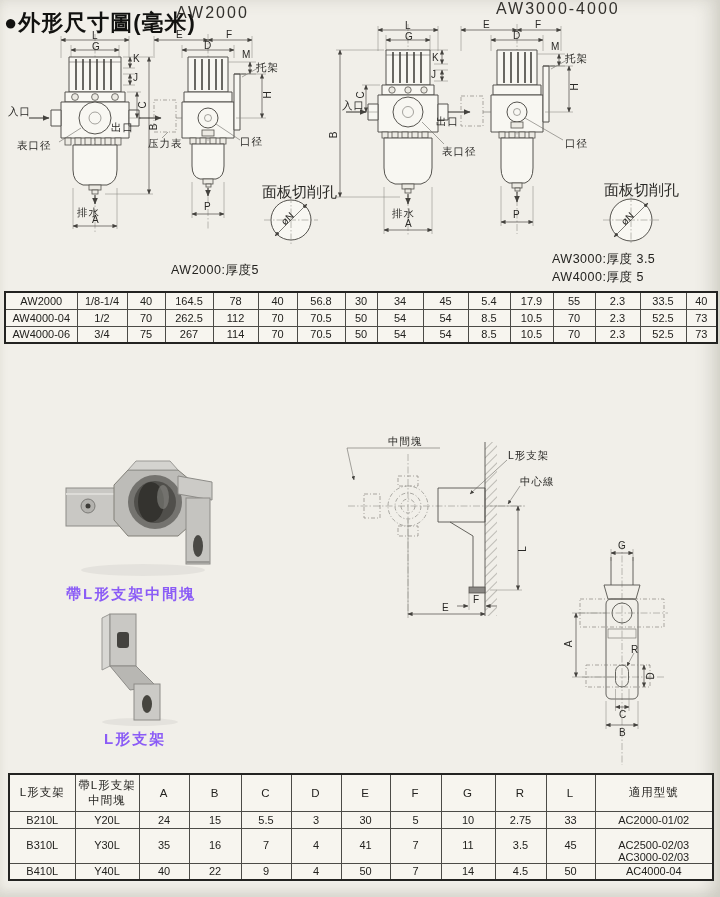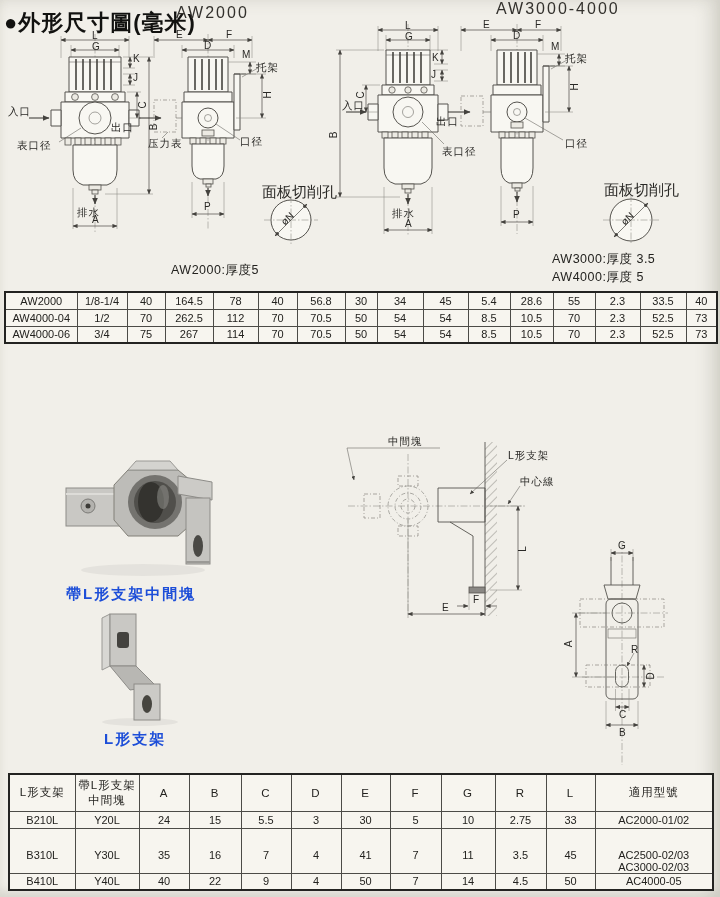--- a/index.html
+++ b/index.html
@@ -8,21 +8,21 @@
         box-shadow:inset -10px 0 16px rgba(90,85,70,.16), inset 0 -6px 10px rgba(90,85,70,.08)}
   .abs{position:absolute}
   .sec-title{position:absolute;font-size:22px;font-weight:bold;color:#121210;letter-spacing:1px;white-space:nowrap}
   .model-title{position:absolute;font-size:16px;color:#33312d;letter-spacing:2px;white-space:nowrap}
   .lbl{position:absolute;font-size:10px;line-height:1;color:#2a2926;white-space:nowrap}
   .lbl.cjk{font-size:10.5px;letter-spacing:1px}
   .lbl.small{font-size:15px}
   .rot{transform:rotate(-90deg);transform-origin:center}
   .d45{transform:rotate(-45deg);transform-origin:center}
   .note{position:absolute;font-size:12.5px;color:#23221f;letter-spacing:.5px;white-space:nowrap}
-  .caption{position:absolute;font-size:15px;font-weight:bold;color:#1d4ed8;letter-spacing:2px;white-space:nowrap}
+  .caption{position:absolute;font-size:15px;font-weight:bold;color:#8b5cf6;letter-spacing:2px;white-space:nowrap}
   svg.draw{position:absolute;overflow:visible}
   .part{fill:#f8f7f2;stroke:#55534e;stroke-width:1;stroke-linejoin:round}
   .part2{fill:#eceae3;stroke:#55534e;stroke-width:.8}
   .ln{stroke:#55534e;stroke-width:.9;fill:none;stroke-linejoin:round}
   .thin{stroke:#6b6964;stroke-width:.6;fill:none}
   .stripe{stroke:#45433e;stroke-width:1.6}
   .dim{stroke:#4a4945;stroke-width:.7;fill:none}
   .dima{marker-start:url(#as);marker-end:url(#ae)}
   .ae{marker-end:url(#ae)}
   .ext{stroke:#8a8882;stroke-width:.55;fill:none}
@@ -34,21 +34,21 @@
   .dtable th,.dtable td{border:1px solid #4c4b47;text-align:center;vertical-align:middle;color:#23221f;padding:0;font-weight:normal;overflow:hidden}
   .dtable th{font-size:11.5px;letter-spacing:1px}
   .dtable td{font-size:11px}
   #table1{left:4px;top:291px;width:712px}
   #table1 tr.hdr{height:34px}
   #table1 tr.row{height:17px}
   #table2{left:8px;top:773px;width:704px}
   #table2 tr.hdr{height:37px}
   #table2 tr.row{height:17px}
   #table2 tr.tall{height:30px}
-  #table2 tr.tall td{vertical-align:top;padding-top:20px}
+  #table2 tr.tall td{vertical-align:top;padding-top:10px}
   .hdr2l div{line-height:1.3}
 </style>
 </head>
 <body>
 
 <div id="page">
 
   <svg width="0" height="0" style="position:absolute">
     <defs>
       <marker id="ae" markerWidth="7" markerHeight="6" refX="6.5" refY="3" orient="auto">
@@ -364,21 +364,21 @@
       <td>1/8-1/4</td>
       <td>40</td>
           <td>164.5</td>
       <td>78</td>
           <td>40</td>
       <td>56.8</td>
           <td>30</td>
       <td>34</td>
           <td>45</td>
       <td>5.4</td>
-          <td>28.6</td>
+          <td>17.9</td>
       <td>55</td>
           <td>2.3</td>
       <td>33.5</td>
           <td>40</td>
     </tr>
     <tr class="row">
       <td>AW4000-04</td>
       <td>1/2</td>
       <td>70</td>
           <td>262.5</td>
@@ -596,18 +596,18 @@
       <td>Y40L</td>
       <td>40</td>
           <td>22</td>
       <td>9</td>
           <td>4</td>
       <td>50</td>
           <td>7</td>
       <td>14</td>
           <td>4.5</td>
       <td>50</td>
-      <td>AC4000-05</td>
+      <td>AC4000-04</td>
     </tr>
   </tbody>
     </table>
 
 </div>
 
 </body></html>

